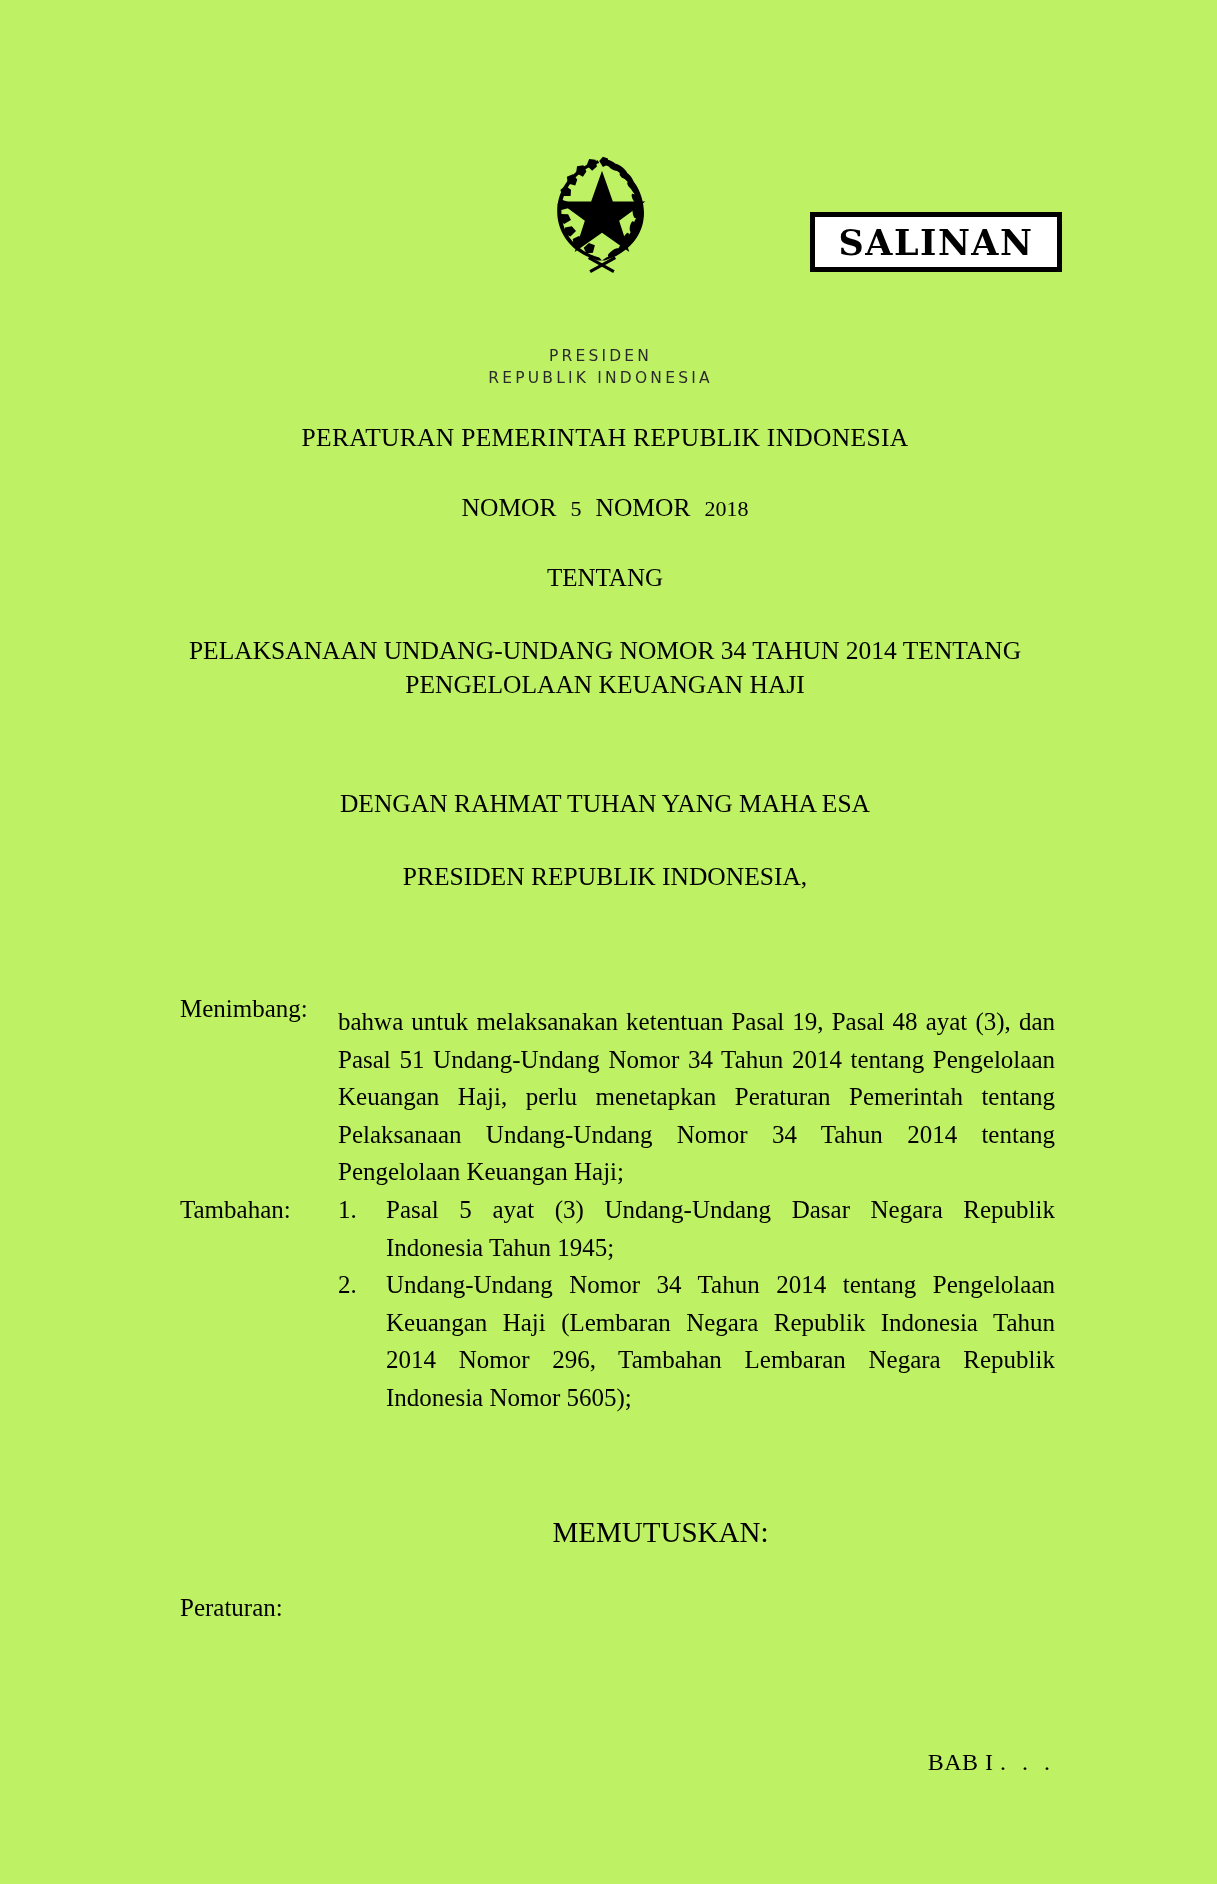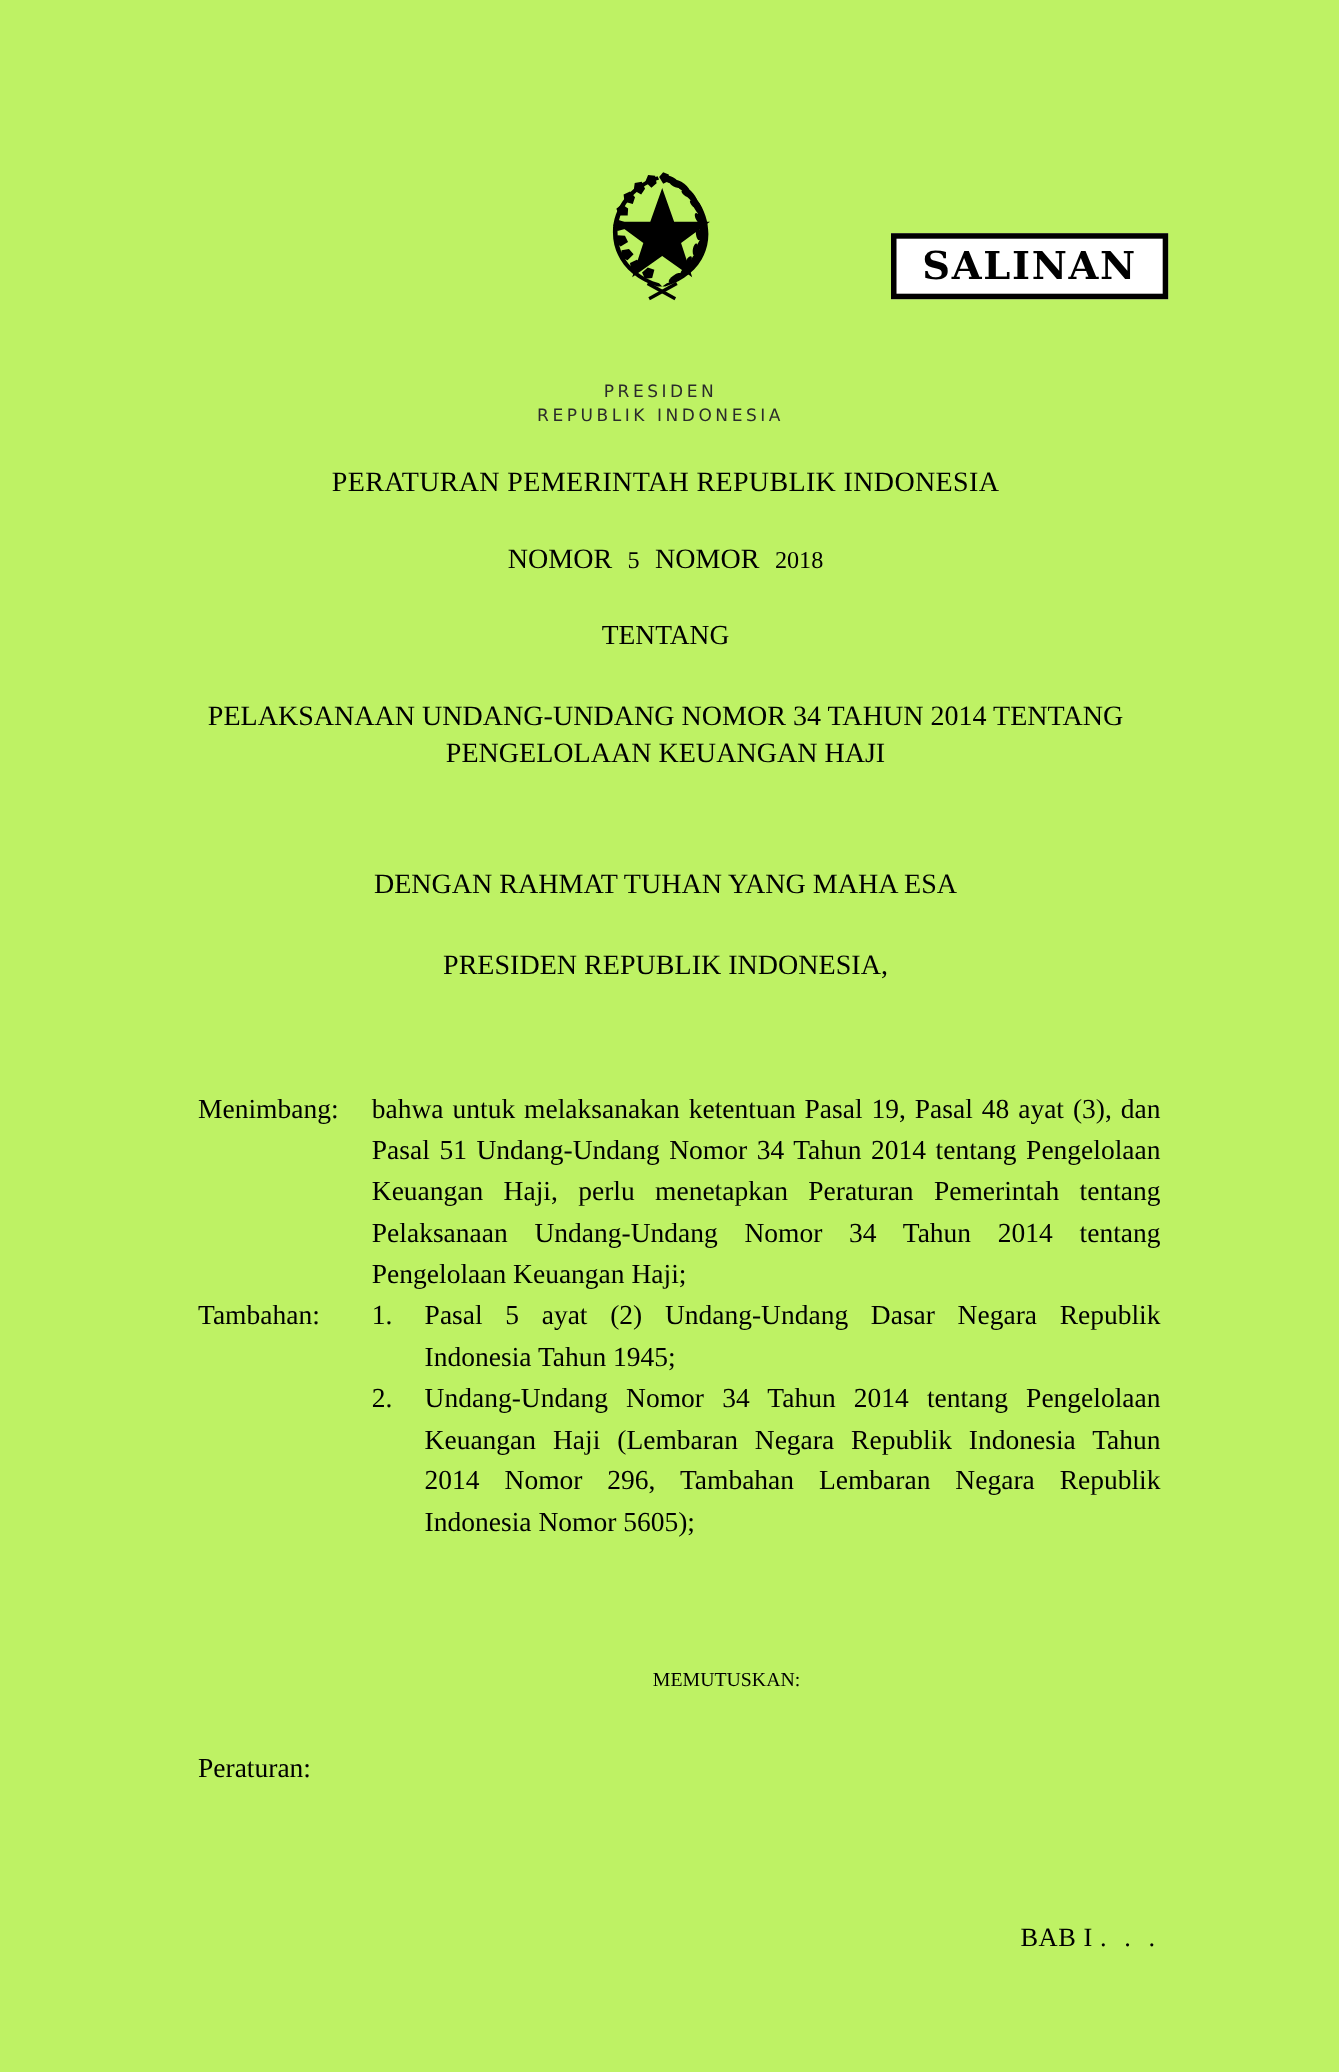--- a/index.html
+++ b/index.html
@@ -144,20 +144,21 @@
     white-space: nowrap;
   }
   .clause .content {
     flex: 1 1 auto;
   }
   .just {
     text-align: justify;
     text-align-last: left;
     -webkit-hyphens: none;
     hyphens: none;
+    margin-top: 13px;
   }
   .ol-list {
     list-style: none;
     margin: 0;
     padding: 0;
   }
   .ol-list li {
     display: flex;
     align-items: flex-start;
   }
@@ -169,21 +170,21 @@
     text-align: justify;
     text-align-last: left;
   }
 
   .memutuskan {
     position: absolute;
     left: 180px;
     width: 875px;
     top: 1518px;
     text-align: center;
-    font-size: 18px;
+    font-size: 29px;
     line-height: 1;
     padding-left: 86px;
     box-sizing: border-box;
   }
 
   .menetapkan-block {
     position: absolute;
     left: 180px;
     top: 1589px;
     width: 875px;
@@ -341,21 +342,21 @@
       <div class="label">Menimbang:</div>
       <div class="content just">bahwa untuk  melaksanakan ketentuan Pasal 19, Pasal 48 ayat (3), dan Pasal 51 Undang-Undang Nomor 34 Tahun 2014 tentang Pengelolaan Keuangan Haji, perlu menetapkan Peraturan Pemerintah tentang Pelaksanaan Undang-Undang Nomor 34 Tahun 2014 tentang Pengelolaan Keuangan Haji;</div>
     </div>
 
     <div class="clause">
       <div class="label">Tambahan:</div>
       <div class="content">
         <ul class="ol-list">
           <li>
             <span class="marker">1.</span>
-            <span class="itemtext">Pasal 5 ayat (2) Undang-Undang Dasar Negara Republik Indonesia Tahun 1945;</span>
+            <span class="itemtext">Pasal 5 ayat (3) Undang-Undang Dasar Negara Republik Indonesia Tahun 1945;</span>
           </li>
           <li>
             <span class="marker">2.</span>
             <span class="itemtext">Undang-Undang Nomor 34 Tahun 2014 tentang Pengelolaan Keuangan Haji (Lembaran Negara Republik Indonesia Tahun 2014 Nomor 296, Tambahan Lembaran Negara Republik Indonesia Nomor 5605);</span>
           </li>
         </ul>
       </div>
     </div>
 
   </div>

